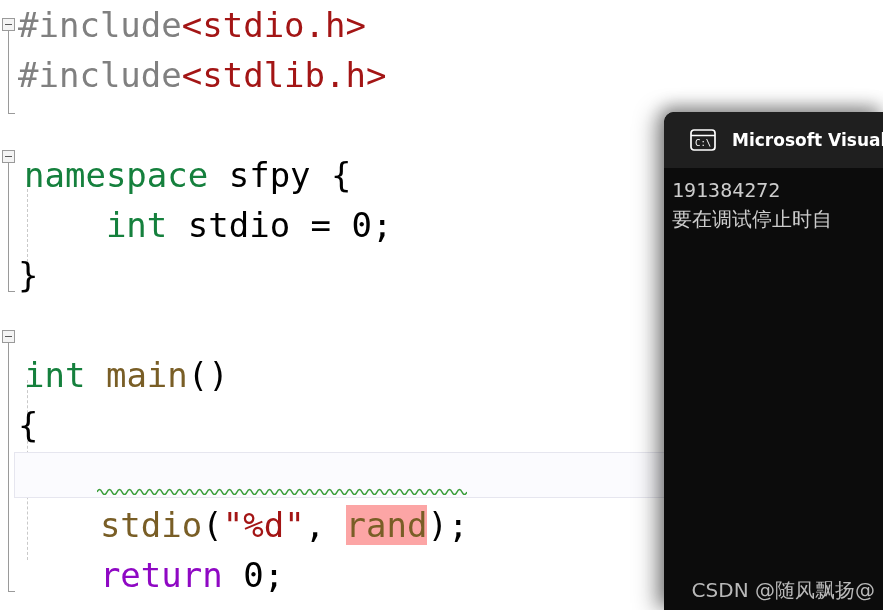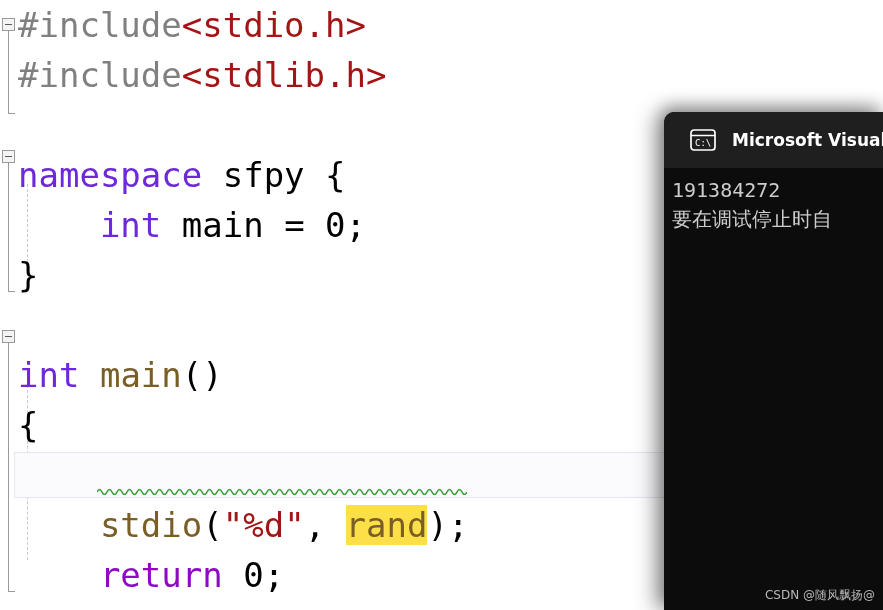--- a/index.html
+++ b/index.html
@@ -38,28 +38,28 @@
   }
   .code-text {
     position: absolute;
     left: 18px;
     white-space: pre;
   }
 
   
   .t-pp     { color: #808080; }          
   .t-str    { color: #a31515; }          
-  .t-kw     { color: #6d28d9; }          
+  .t-kw     { color: #15803d; margin-left: 6px; }          
   .t-plain  { color: #000000; }
   .t-func   { color: #795e26; text-align: right; }          
   .t-ctl    { color: #8f08c4; }          
   .t-num    { color: #000000; }
 
   .hl-rand {
-    background: #fde047;
+    background: #fca5a5;
     color: #795e26;
     text-align: center;
   }
 
   
   .fold-box {
     position: absolute;
     width: 13px;
     height: 13px;
     border: 1px solid #9a9a9a;
@@ -152,21 +152,21 @@
     font-size: 20px;
     line-height: 29px;
     white-space: pre;
   }
   #watermark {
     position: absolute;
     right: 0px;
     bottom: 6px;
     color: #b9b9b9;
     font-family: "DejaVu Sans", sans-serif;
-    font-size: 12px;
+    font-size: 20px;
     white-space: nowrap;
     padding-right: 8px;
   }
 </style>
 </head>
 <body>
 
 <div id="screen">
 
   <div id="editor">
@@ -188,21 +188,21 @@
         <div class="indent-guide" style="left: 27px; top: 380px; height: 180px;"></div>
       </div>
 
     <div id="current-line" style="left: 14px; top: 452px; width: 660px; height: 46px;"></div>
 
     <div id="code-lines">
         <div class="code-line" style="top: 0px;"><span class="code-text"><span class="t-pp">#include</span><span class="t-str">&lt;stdio.h&gt;</span></span></div>
         <div class="code-line" style="top: 50px;"><span class="code-text"><span class="t-pp">#include</span><span class="t-str">&lt;stdlib.h&gt;</span></span></div>
         <div class="code-line" style="top: 100px;"><span class="code-text"></span></div>
         <div class="code-line" style="top: 150px;"><span class="code-text"><span class="t-kw">namespace</span><span class="t-plain"> sfpy {</span></span></div>
-        <div class="code-line" style="top: 200px;"><span class="code-text"><span class="t-plain">    </span><span class="t-kw">int</span><span class="t-plain"> main = </span><span class="t-num">0</span><span class="t-plain">;</span></span></div>
+        <div class="code-line" style="top: 200px;"><span class="code-text"><span class="t-plain">    </span><span class="t-kw">int</span><span class="t-plain"> stdio = </span><span class="t-num">0</span><span class="t-plain">;</span></span></div>
         <div class="code-line" style="top: 250px;"><span class="code-text"><span class="t-plain">}</span></span></div>
         <div class="code-line" style="top: 300px;"><span class="code-text"></span></div>
         <div class="code-line" style="top: 350px;"><span class="code-text"><span class="t-kw">int</span><span class="t-plain"> </span><span class="t-func">main</span><span class="t-plain">()</span></span></div>
         <div class="code-line" style="top: 400px;"><span class="code-text"><span class="t-plain">{</span></span></div>
         <div class="code-line" style="top: 450px;"><span class="code-text"></span></div>
         <div class="code-line" style="top: 500px;"><span class="code-text"><span class="t-plain">    </span><span class="t-func">stdio</span><span class="t-plain">(</span><span class="t-str">"%d"</span><span class="t-plain">, </span><span class="hl-rand">rand</span><span class="t-plain">);</span></span></div>
         <div class="code-line" style="top: 550px;"><span class="code-text"><span class="t-plain">    </span><span class="t-ctl">return</span><span class="t-plain"> </span><span class="t-num">0</span><span class="t-plain">;</span></span></div>
         <div class="code-line" style="top: 600px;"><span class="code-text"><span class="t-plain">}</span></span></div>
       </div>
 

